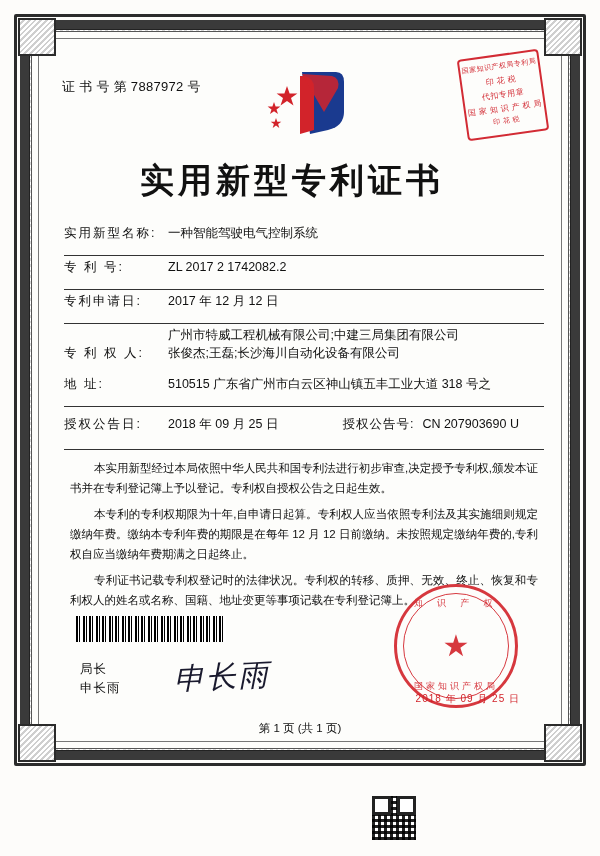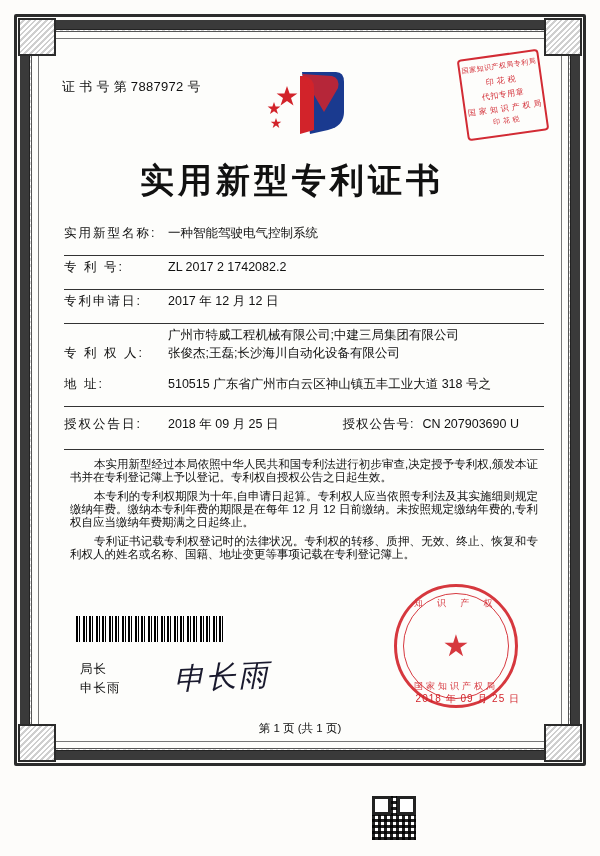--- a/index.html
+++ b/index.html
@@ -139,21 +139,21 @@
   .grant-right{flex:1;display:flex;}
   .grant-right .lbl{width:auto;flex:0 0 auto;letter-spacing:1px;}
 
   .divider{
     border-top:1px solid #333;
     margin:6px 0 8px 0;
   }
 
   .para{
     font-size:11.5px;
-    line-height:13px;
+    line-height:20px;
     text-indent:24px;
     text-align:justify;
     margin:0 6px 6px 6px;
     color:#111;
   }
 
   .barcode{
     position:absolute;left:30px;bottom:92px;
     width:150px;height:26px;
     background:

